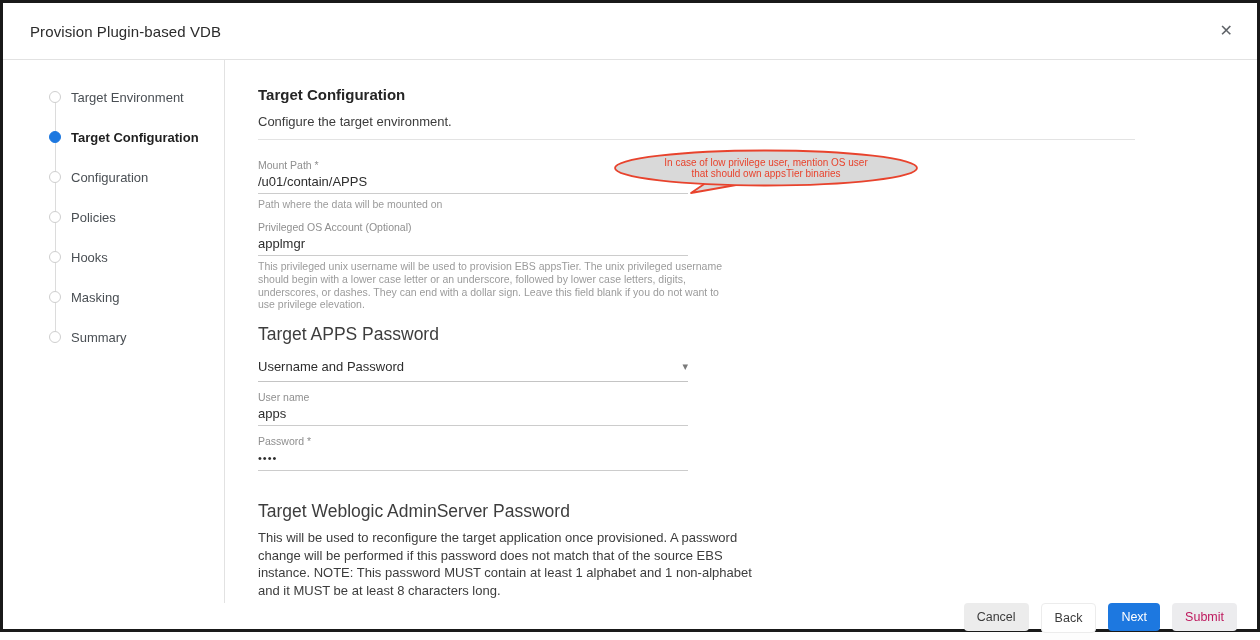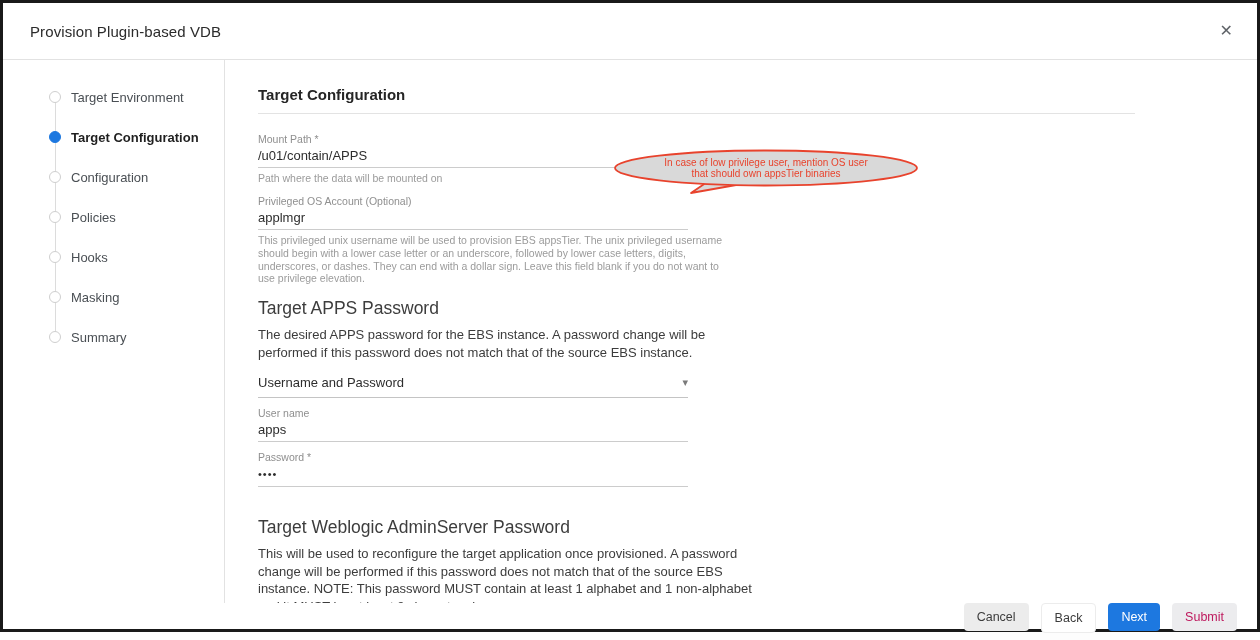--- a/index.html
+++ b/index.html
@@ -106,36 +106,36 @@
           <span class="step-label">Masking</span>
         </div>
         <div class="step">
           <span class="dot"></span>
           <span class="step-label">Summary</span>
         </div>
       </div>
 
       <div class="main">
         <div class="h1">Target Configuration</div>
+        <div class="subtitle">Configure the target environment.</div>
         <div class="topdivider"></div>
 
         <div class="field mount">
           <div class="flabel">Mount Path *</div>
           <div class="fvalue">/u01/contain/APPS</div>
           <div class="fhelp">Path where the data will be mounted on</div>
         </div>
 
         <div class="field privos">
           <div class="flabel">Privileged OS Account (Optional)</div>
           <div class="fvalue">applmgr</div>
         </div>
         <div class="longhelp">This privileged unix username will be used to provision EBS appsTier. The unix privileged username should begin with a lower case letter or an underscore, followed by lower case letters, digits, underscores, or dashes. They can end with a dollar sign. Leave this field blank if you do not want to use privilege elevation.</div>
 
         <div class="h2">Target APPS Password</div>
-        <div class="desc">The desired APPS password for the EBS instance. A password change will be performed if this password does not match that of the source EBS instance.</div>
 
         <div class="dropdown">
           <span>Username and Password</span>
           <span class="caret">▾</span>
         </div>
         <div class="field cred-field">
           <div class="flabel">User name</div>
           <div class="fvalue">apps</div>
         </div>
         <div class="field cred-field">

